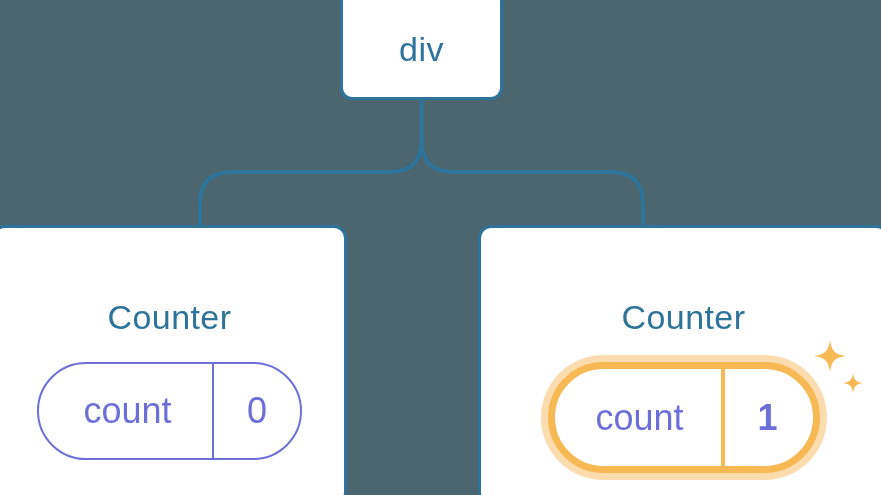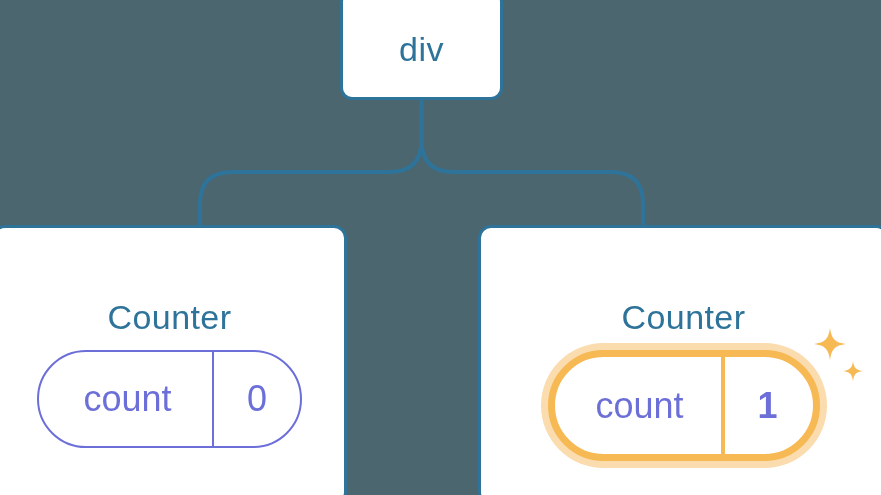--- a/index.html
+++ b/index.html
@@ -77,21 +77,21 @@
     color: #2e7399;
     font-size: 34px;
     letter-spacing: 0.4px;
     line-height: 1;
     margin-top: 72px;
   }
 
   
   .pill-wrap {
     position: relative;
-    margin-top: 16px;
+    margin-top: 28px;
     display: flex;
     align-items: center;
     justify-content: flex-start;
   }
 
   .pill {
     display: flex;
     align-items: stretch;
     box-sizing: border-box;
     background: #ffffff;

